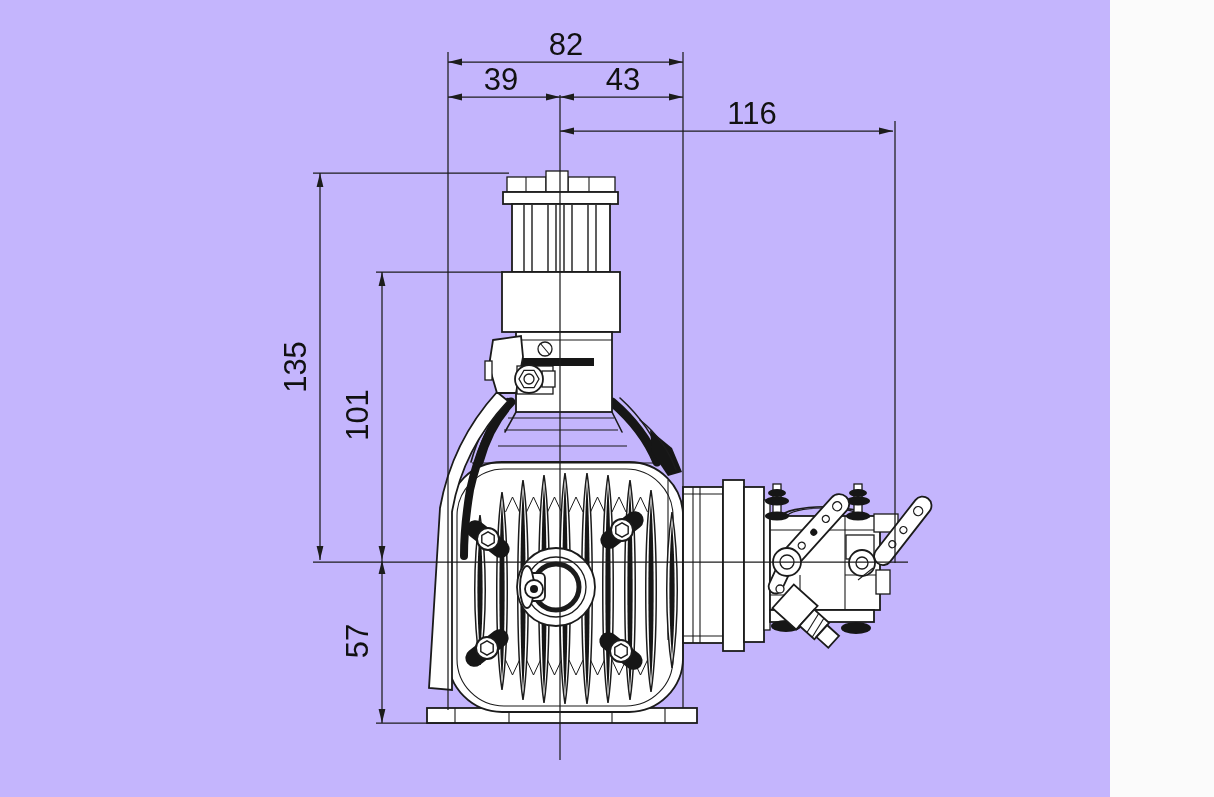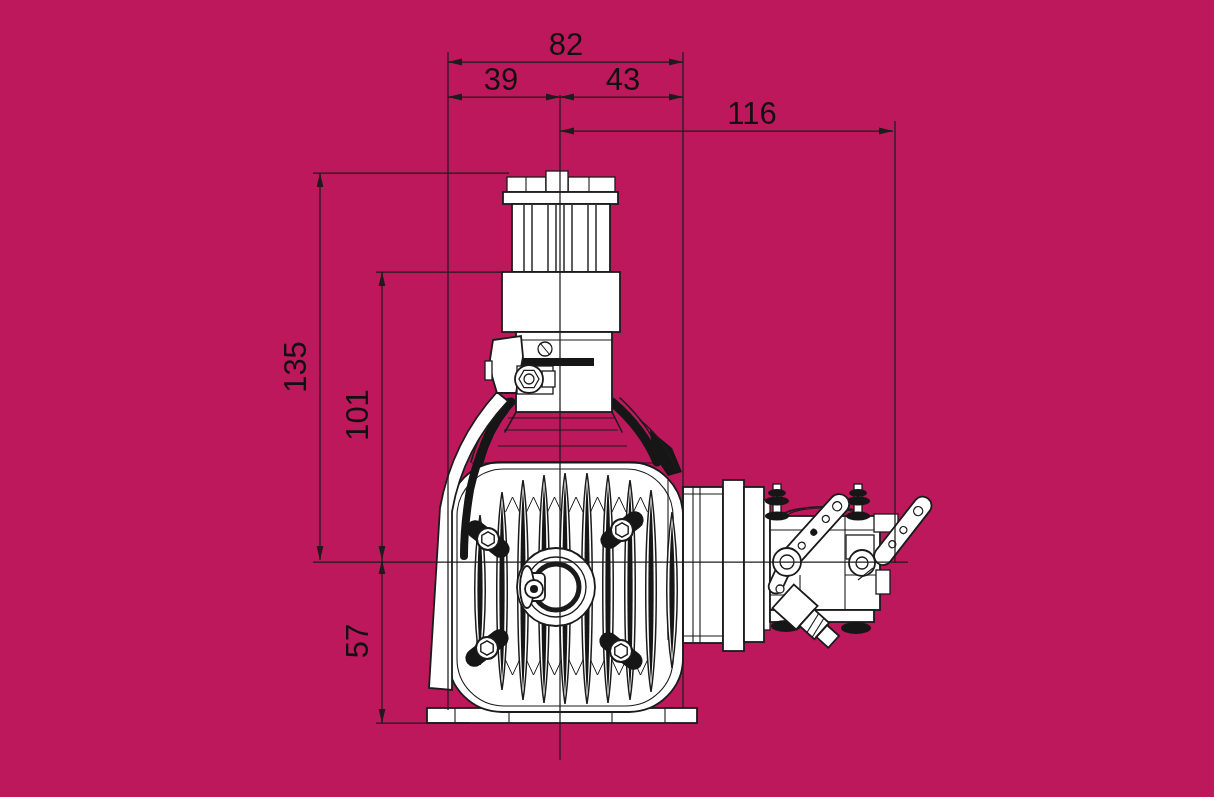--- a/index.html
+++ b/index.html
@@ -1,16 +1,16 @@
 <!DOCTYPE html>
 <html><head>
 <meta charset="utf-8">
 <style>
   html,body{margin:0;padding:0;background:#fbfbfb;}
-  .stage{position:relative;width:1214px;height:797px;background:#be185d;overflow:hidden;
+  .stage{position:relative;width:1110px;height:797px;background:#c4b5fd;overflow:hidden;
          font-family:"Liberation Sans",sans-serif;text-align:center;}
   svg{display:block;}
   .ln{stroke:#1b1b1b;stroke-width:1.6;fill:none;stroke-linecap:round;}
   .ln1{stroke:#1b1b1b;stroke-width:1.1;fill:none;}
   .wh{fill:#ffffff;stroke:#1b1b1b;stroke-width:1.8;}
   .wh1{fill:#ffffff;stroke:#1b1b1b;stroke-width:1.3;}
   .dk{fill:#161616;stroke:none;}
   .dim{stroke:#1c1c1c;stroke-width:1.25;fill:none;}
   .arr{fill:#1c1c1c;stroke:none;}
   .dimtxt{font-family:"Liberation Sans",sans-serif;font-size:31px;fill:#111;}

